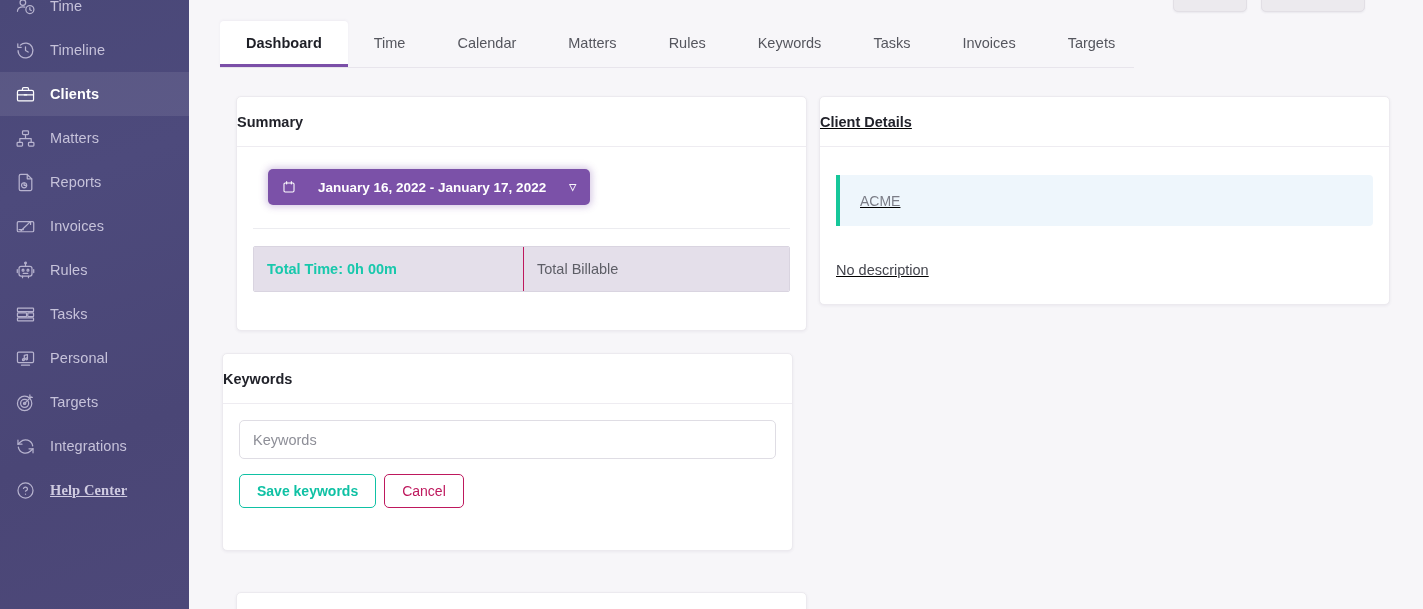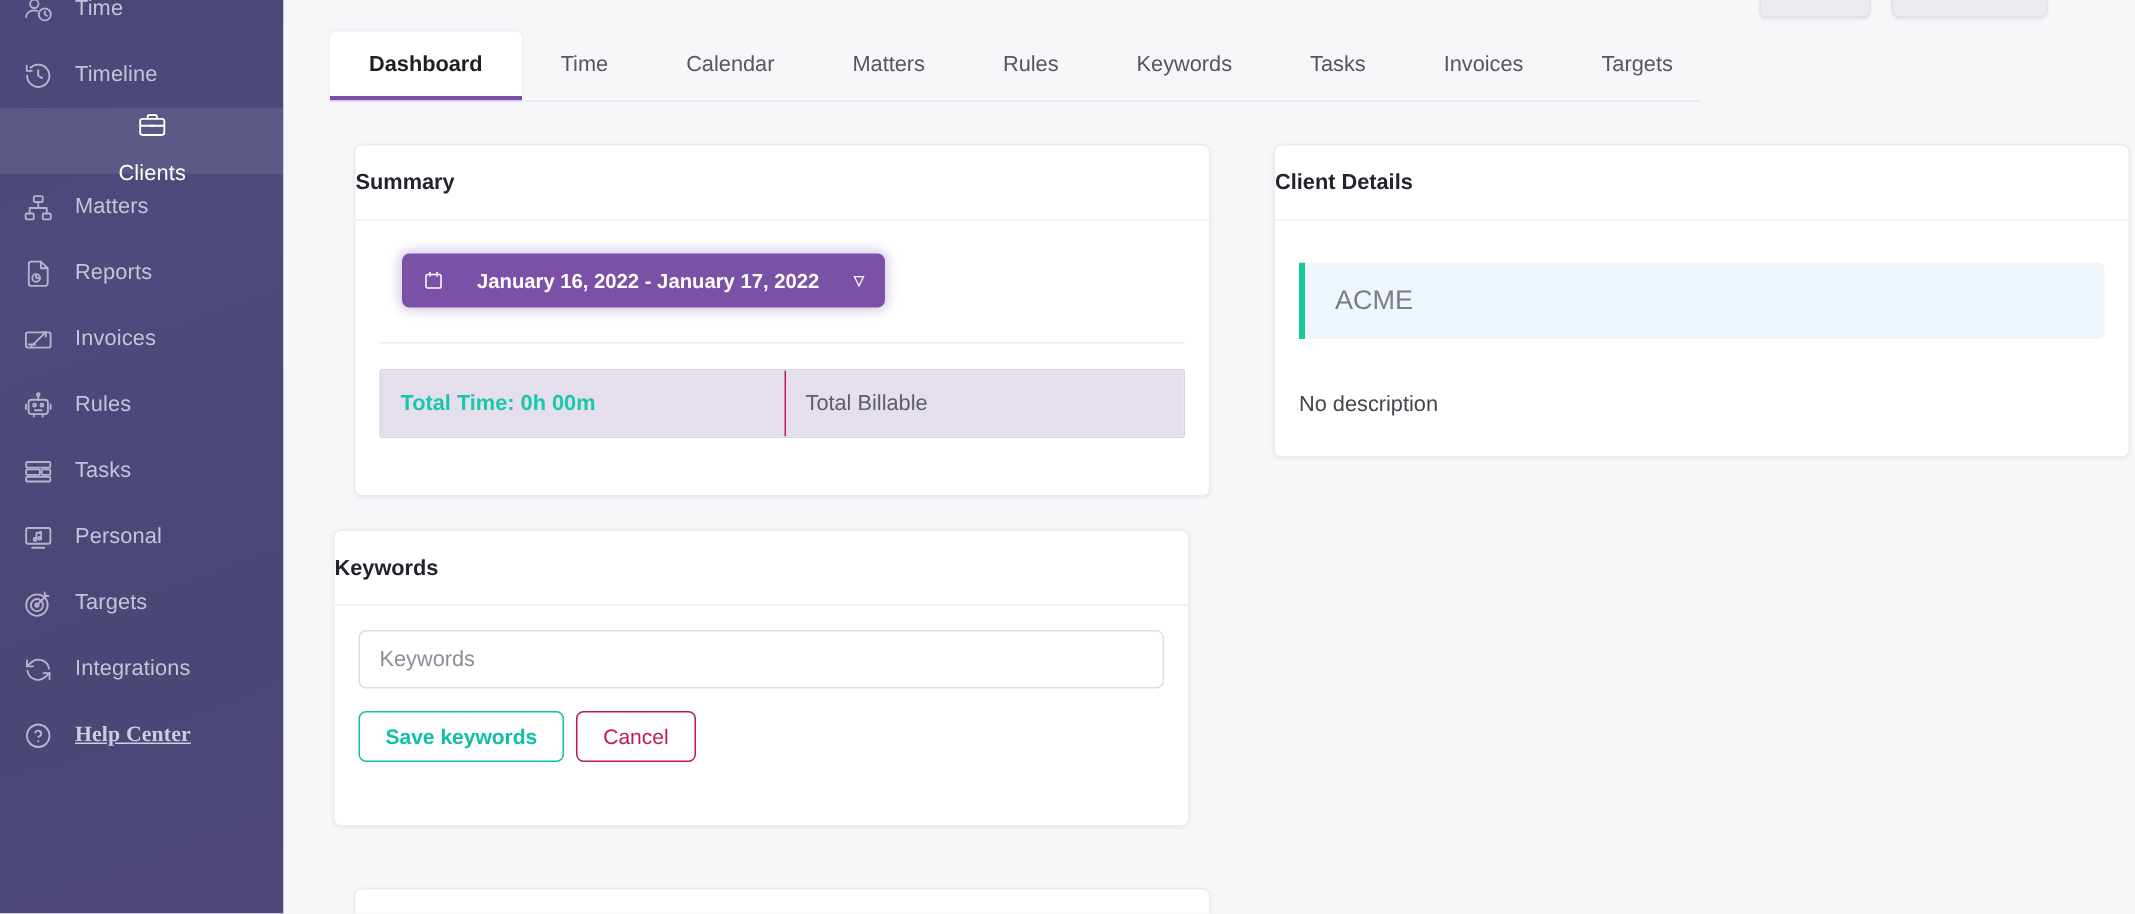--- a/index.html
+++ b/index.html
@@ -33,22 +33,21 @@
   .nav-item .ico {
     width: 22px; height: 22px;
     display: flex; align-items: center; justify-content: center;
     flex: 0 0 22px;
     opacity: .82;
   }
   .nav-item .ico svg { width: 21px; height: 21px; display: block; }
   .nav-item.active {
     background: rgba(255,255,255,0.085);
     color: #ffffff;
-    font-weight: normal;
-    flex-direction: column;
+    font-weight: bold;
   }
   .nav-item.active .ico { opacity: 1; }
   .nav-item.help .lbl { text-decoration: underline; color: #cfcbe0; font-weight: bold; font-family: Liberation Serif, serif; }
 
   
   .main {
     flex: 1; height: 609px; position: relative;
     background: #f7f6f9;
     overflow: hidden;
   }
@@ -101,21 +100,21 @@
   .card-head {
     height: 50px;
     display: flex; align-items: center;
     padding: 0 0;
     border-bottom: 1px solid #eeecf1;
     font-size: 14.5px; font-weight: bold; color: #22232b;
   }
   .card-body { padding: 16px; }
 
   #summary-card { left: 47px; top: 96px; width: 571px; height: 235px; }
-  #client-card  { left: 660px; top: 96px; width: 571px; height: 209px; }
+  #client-card  { left: 630px; top: 96px; width: 571px; height: 209px; text-decoration: underline; }
   #keywords-card{ left: 33px; top: 353px; width: 571px; height: 198px; }
   #bottom-card  { left: 47px; top: 592px; width: 571px; height: 60px; }
 
   
   .date-row { padding-top: 22px; padding-left: 31px; }
   .date-btn {
     display: inline-flex; align-items: center; gap: 22px;
     height: 36px; padding: 0 14px;
     background: #7b51a8;
     color: #ffffff;
@@ -149,21 +148,21 @@
 
   
   .client-banner {
     margin: 12px 0 0 0;
     height: 51px;
     background: #eef6fc;
     border-left: 4px solid #16c79a;
     border-radius: 0 4px 4px 0;
     display: flex; align-items: center;
     padding-left: 20px;
-    font-size: 18px; color: #7b7d87;
+    font-size: 14px; color: #7b7d87;
   }
   .no-desc { margin-top: 36px; font-size: 14.5px; color: #44454d; }
 
   
   .kw-input {
     width: 100%; height: 39px;
     border: 1px solid #dfdde4; border-radius: 5px;
     padding: 0 13px;
     font-family: "Liberation Sans", sans-serif;
     font-size: 14.5px; color: #333;

